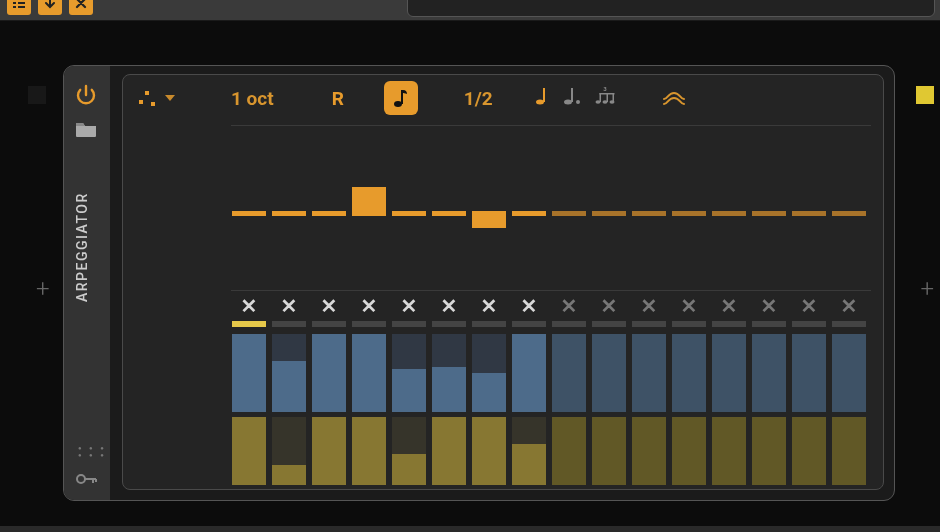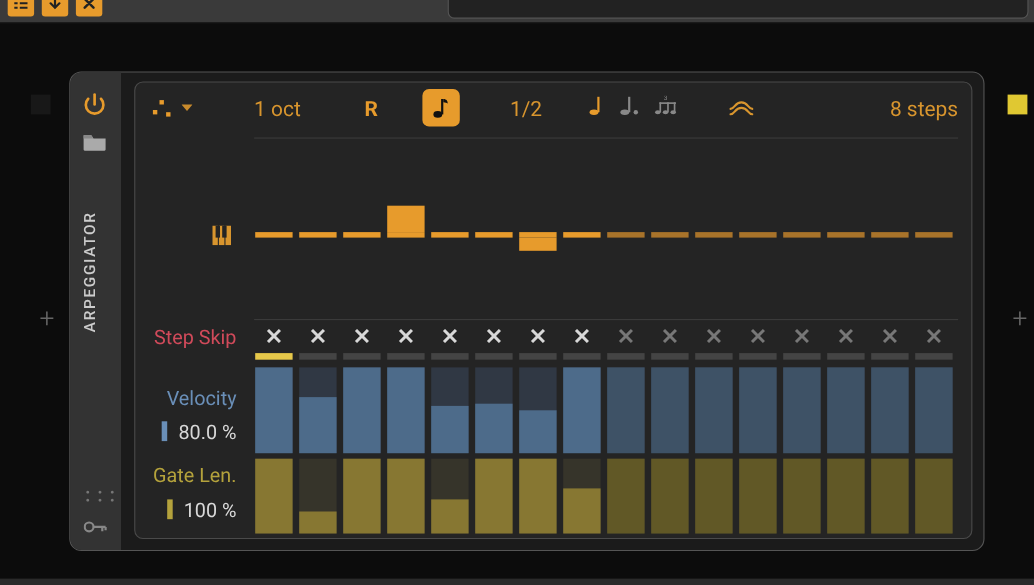--- a/index.html
+++ b/index.html
@@ -20,21 +20,21 @@
   .vlabel{position:absolute;left:0;top:200px;width:46px;text-align:center;transform:rotate(-90deg);transform-origin:23px 13px;color:#ccc;font-size:14px;font-weight:500;letter-spacing:1.5px;white-space:nowrap;}
   .pwr{position:absolute;left:10px;top:17px;width:24px;height:24px;color:#e79b2c;cursor:pointer;}
   .fold{position:absolute;left:11px;top:54px;width:22px;height:18px;cursor:pointer;}
   .fold svg{width:22px;height:18px;}
   .dots{position:absolute;left:14px;bottom:42px;color:#777;font-size:6px;letter-spacing:3px;line-height:7px;cursor:pointer;}
   .key{position:absolute;left:12px;bottom:10px;color:#777;cursor:pointer;}
   .key svg{width:22px;height:14px;}
   .inner{position:absolute;left:58px;top:8px;right:10px;bottom:10px;background:#242424;border:1px solid #4a4a4a;border-radius:8px;}
   
   .hdr{position:absolute;left:12px;right:12px;top:6px;height:34px;display:flex;align-items:center;color:#d8952e;font-size:19px;}
-  .hdr .itm{display:flex;align-items:center;height:100%;cursor:pointer;}
+  .hdr .itm{display:flex;align-items:center;height:100%;cursor:pointer;font-weight:bold;}
   .pat{width:24px;justify-content:center;}
   .pat svg{width:18px;height:18px;}
   .dd{width:22px;justify-content:center;color:#c88a2c;}
   .dd svg{width:10px;height:8px;}
   .oct{margin-left:50px;}
   .rbtn{margin-left:58px;font-weight:700;color:#e79b2c;}
   .note{margin-left:40px;width:34px;height:30px;background:#e79b2c;border-radius:6px;justify-content:center;}
   .note svg{width:16px;height:20px;}
   .div{margin-left:46px;}
   .tgrp{margin-left:42px;gap:14px;}
@@ -178,41 +178,24 @@
               <rect x="4.5" y="6" width="15" height="1.5"></rect>
               <text x="10" y="4" font-size="6" text-anchor="middle" fill="#888">3</text>
             </svg></span>
       </div>
       <div class="itm wave">
         <svg viewBox="0 0 22 14" fill="none" stroke="#d8952e" stroke-width="2" stroke-linecap="round">
             <path d="M1 10c4 0 4-6 10-6s6 6 10 6" transform="translate(0 -2)"></path>
             <path d="M1 10c4 0 4-6 10-6s6 6 10 6" transform="translate(0 3)"></path>
           </svg>
       </div>
-      <div class="itm steps">8 steps</div>
     </div>
     <div class="hr hr1"></div>
     <div class="hr hr2"></div>
 
-    <div class="lbls">
-      <div class="lbl l-pitch">
-        <svg viewBox="0 0 22 18" fill="#d8952e">
-            <rect x="0" y="0" width="5" height="18"></rect>
-            <rect x="6" y="0" width="5" height="18"></rect>
-            <rect x="12" y="0" width="5" height="18"></rect>
-            <rect x="3" y="0" width="4" height="11" fill="#242424"></rect>
-            <rect x="9" y="0" width="4" height="11" fill="#242424"></rect>
-          </svg>
-      </div>
-      <div class="lbl l-skip">Step Skip</div>
-      <div class="lbl l-vel">Velocity</div>
-      <div class="lbl l-velv"><span class="bar"></span><span>80.0 %</span></div>
-      <div class="lbl l-gate">Gate Len.</div>
-      <div class="lbl l-gatev"><span class="bar"></span><span>100 %</span></div>
-    </div>
 
     <div id="steps">
         <div class="stepcol" style="left: 108px;">
           <div class="ptrack pactive">
             <div class="pbase"></div>
           </div>
           <div class="skip on">✕</div>
           <div class="sind cur"></div>
           <div class="vtrack">
             <div class="vbar" style="height: 100%;"></div>

